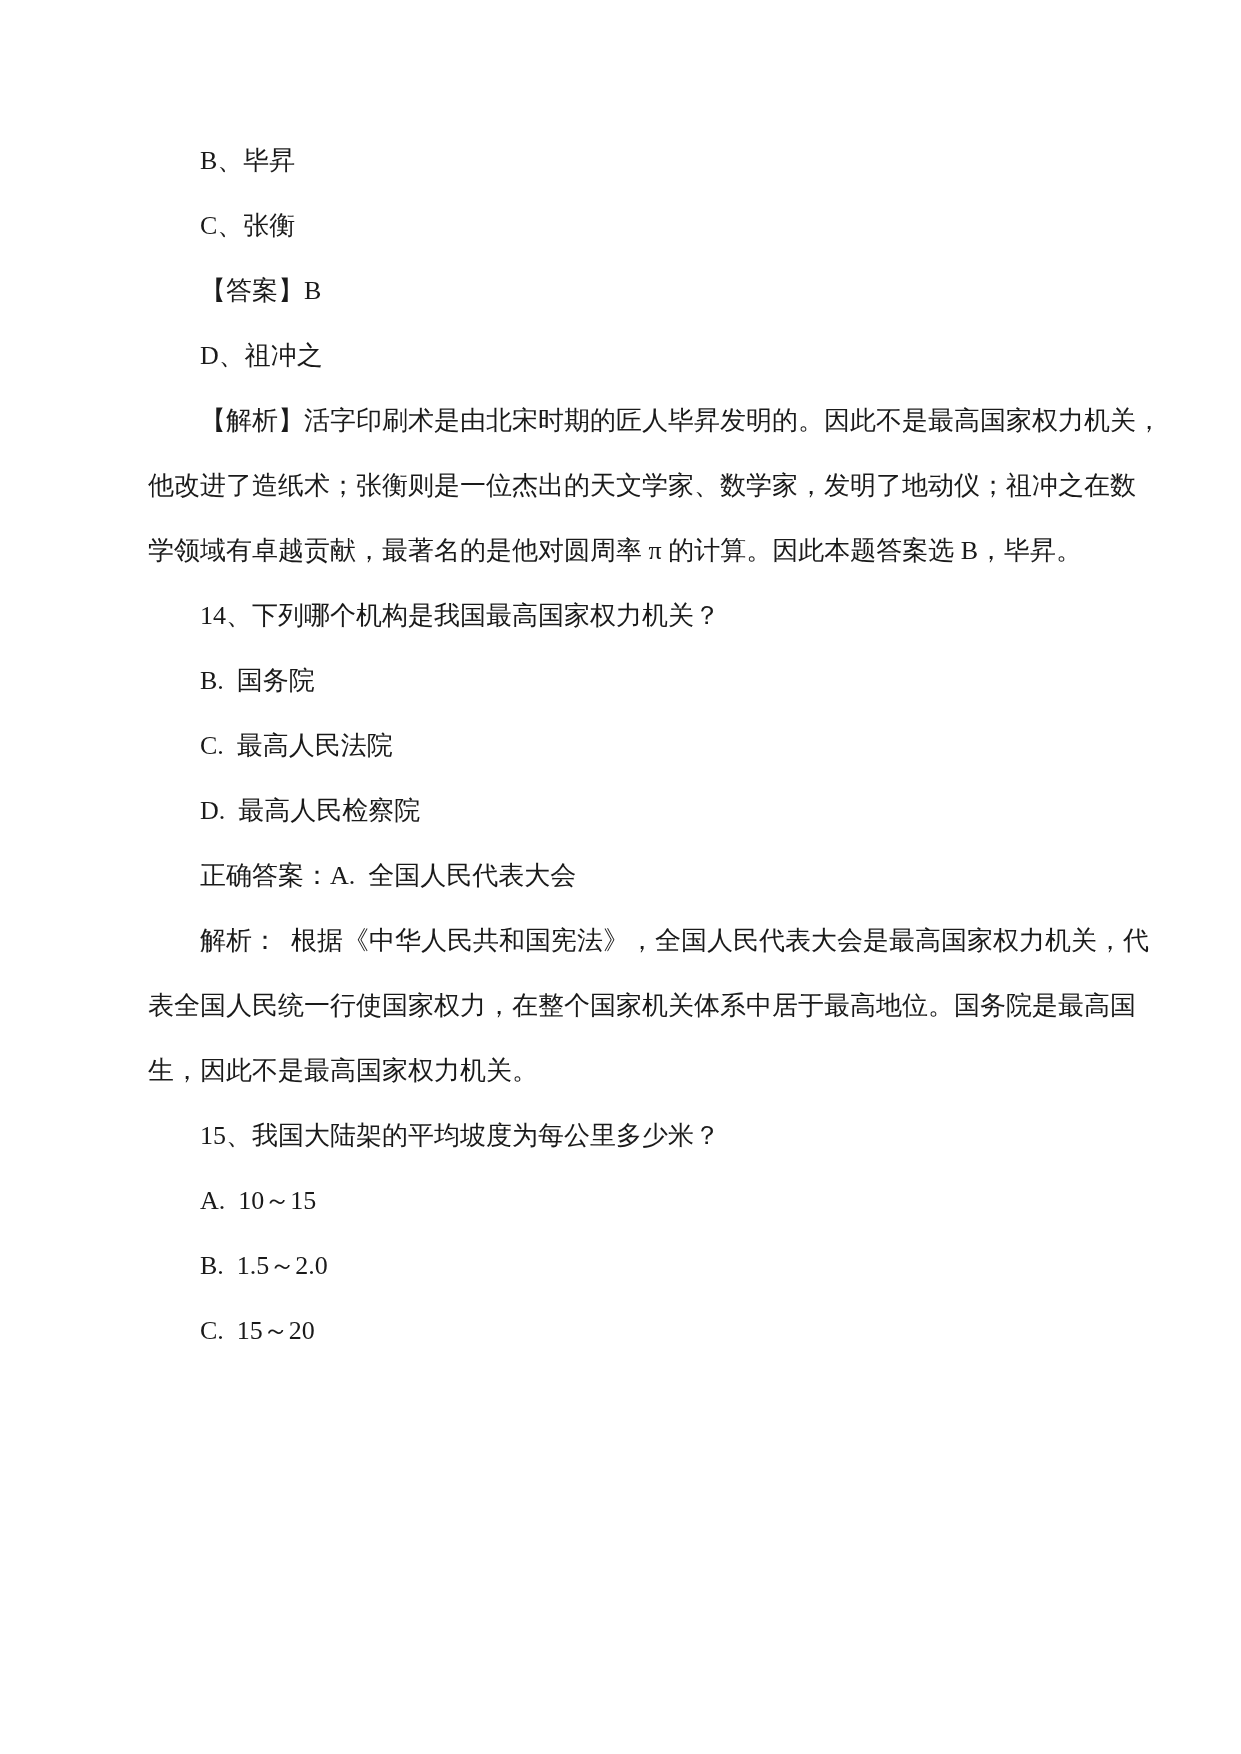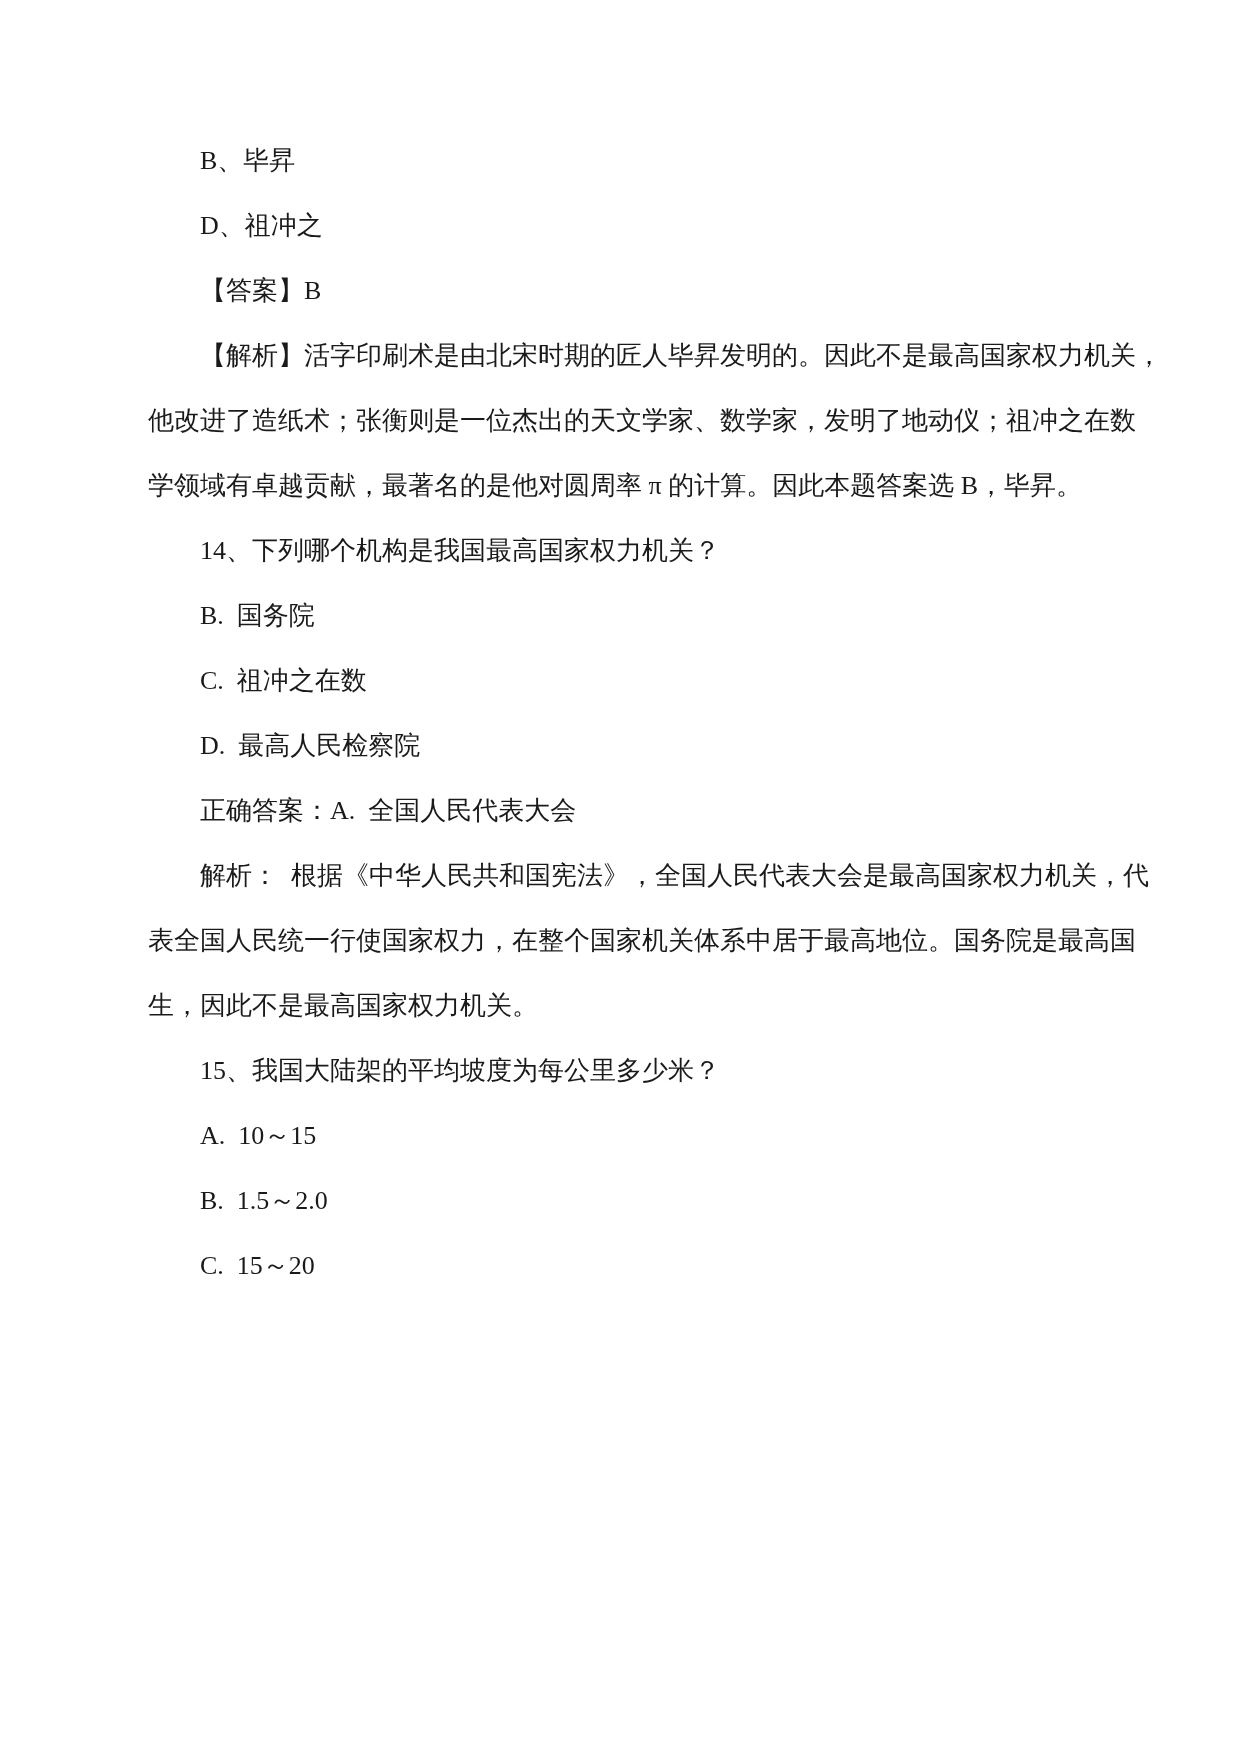--- a/index.html
+++ b/index.html
@@ -28,29 +28,30 @@
   .indent {
     padding-left: 52px;
   }
 </style>
 </head>
 <body>
 
 <div class="page">
 
   <div class="line indent">B、毕昇</div>
+  <div class="line indent">C、张衡</div>
+  <div class="line indent">【答案】B</div>
   <div class="line indent">D、祖冲之</div>
-  <div class="line indent">【答案】B</div>
   <div class="line indent">【解析】活字印刷术是由北宋时期的匠人毕昇发明的。因此不是最高国家权力机关，</div>
   <div class="line">他改进了造纸术；张衡则是一位杰出的天文学家、数学家，发明了地动仪；祖冲之在数</div>
   <div class="line">学领域有卓越贡献，最著名的是他对圆周率 π 的计算。因此本题答案选 B，毕昇。</div>
 
   <div class="line indent">14、下列哪个机构是我国最高国家权力机关？</div>
   <div class="line indent">B.  国务院</div>
-  <div class="line indent">C.  祖冲之在数</div>
+  <div class="line indent">C.  最高人民法院</div>
   <div class="line indent">D.  最高人民检察院</div>
   <div class="line indent">正确答案：A.  全国人民代表大会</div>
   <div class="line indent">解析：  根据《中华人民共和国宪法》，全国人民代表大会是最高国家权力机关，代</div>
   <div class="line">表全国人民统一行使国家权力，在整个国家机关体系中居于最高地位。国务院是最高国</div>
   <div class="line">生，因此不是最高国家权力机关。</div>
 
   <div class="line indent">15、我国大陆架的平均坡度为每公里多少米？</div>
   <div class="line indent">A.  10～15</div>
   <div class="line indent">B.  1.5～2.0</div>
   <div class="line indent">C.  15～20</div>

